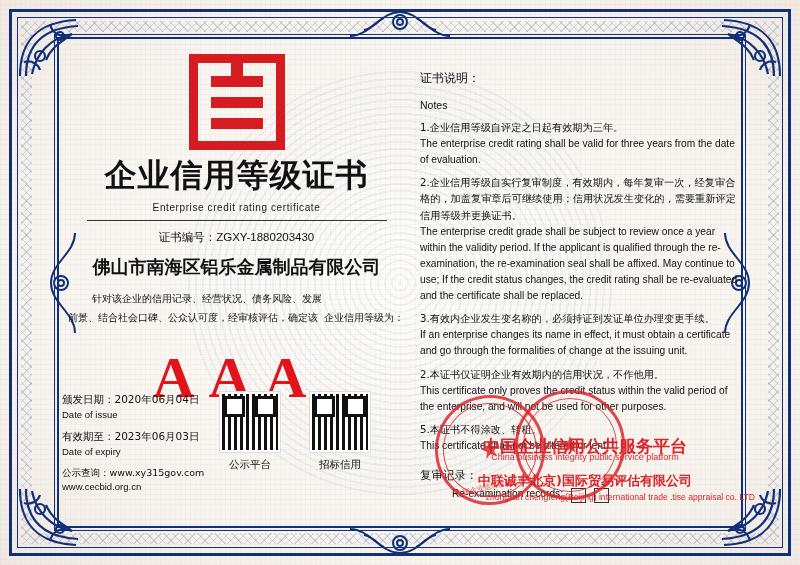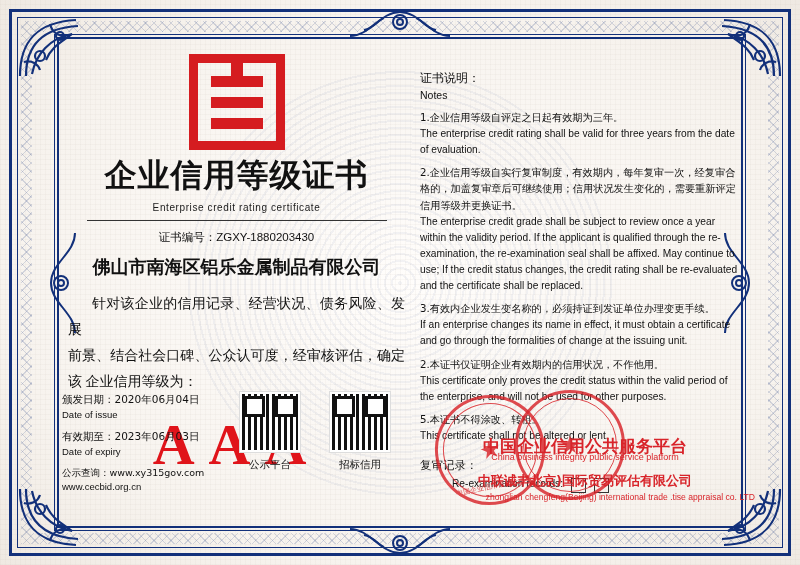--- a/index.html
+++ b/index.html
@@ -77,52 +77,52 @@
   .title-en{
     text-align:center;font-size:10px;color:#1a1a1a;letter-spacing:.6px;margin-top:4px;
     padding-bottom:7px;border-bottom:1.5px solid #333;width:300px;margin-left:auto;margin-right:auto;
   }
   .cert-no{text-align:center;font-size:11.5px;color:#111;margin-top:9px;}
   .company{
     text-align:center;font-size:18px;font-weight:bold;color:#111;margin-top:10px;
     font-family:"DejaVu Sans",sans-serif;
   }
   .body-text{
-    margin-top:12px;font-size:14px;line-height:1.85;color:#111;text-align:justify;
-    font-family:Liberation Serif, serif;padding:0 4px;
+    margin-top:12px;font-size:10px;line-height:1.85;color:#111;text-align:justify;
+    font-family:Liberation Mono, monospace;padding:0 4px;
   }
   .body-text .indent{text-indent:24px;display:block;}
   .grade{
     text-align:center;color:#e0141a;font-weight:bold;font-size:58px;letter-spacing:14px;
     margin-top:16px;font-family:"Liberation Serif",serif;
   }
 
   
   .dates{position:absolute;left:2px;top:352px;width:150px;font-size:10.5px;color:#111;line-height:1.5;}
   .dates .row{margin-bottom:7px;}
   .dates .cn{font-family:"DejaVu Sans",sans-serif;}
   .dates .en{font-size:9.5px;}
   .dates .url{font-size:9.5px;}
 
   
-  .qr-wrap{position:absolute;left:160px;top:352px;width:190px;display:flex;gap:30px;justify-content:center;}
+  .qr-wrap{position:absolute;left:160px;top:352px;width:190px;display:flex;gap:30px;}
   .qr-item{text-align:center;}
   .qr{width:56px;height:56px;background:
       repeating-linear-gradient(90deg,#111 0 3px,#fff 3px 6px),
       repeating-linear-gradient(0deg,#111 0 3px,transparent 3px 6px);
     position:relative;border:2px solid #fff;box-shadow:0 0 0 1px #ddd;}
   .qr:before,.qr:after{
     content:"";position:absolute;width:15px;height:15px;border:3px solid #111;background:#fff;
   }
   .qr:before{left:2px;top:2px;}
   .qr:after{right:2px;top:2px;}
   .qr-lbl{font-size:10.5px;margin-top:6px;font-family:"DejaVu Sans",sans-serif;color:#111;}
 
   
-  .notes-title{font-size:12px;font-family:"DejaVu Sans",sans-serif;color:#111;margin-bottom:2px;}
+  .notes-title{font-size:12px;font-family:"DejaVu Sans",sans-serif;color:#111;margin-bottom:12px;}
   .notes-title-en{font-size:10.5px;color:#111;margin-bottom:9px;}
   .note{font-size:10.2px;line-height:1.58;color:#111;margin-bottom:7px;font-family:"DejaVu Sans",sans-serif;}
   .note .en{font-family:"Liberation Sans",sans-serif;}
   .reexam{margin-top:14px;}
   .reexam .cn{font-size:11.5px;font-family:"DejaVu Sans",sans-serif;color:#111;}
   .reexam .en-row{display:flex;gap:8px;margin-top:5px;margin-left:32px;}
   .reexam .en{font-size:10.2px;color:#111;}
   .chk{width:13px;height:13px;border:1px solid #333;display:inline-block;}
 
   

